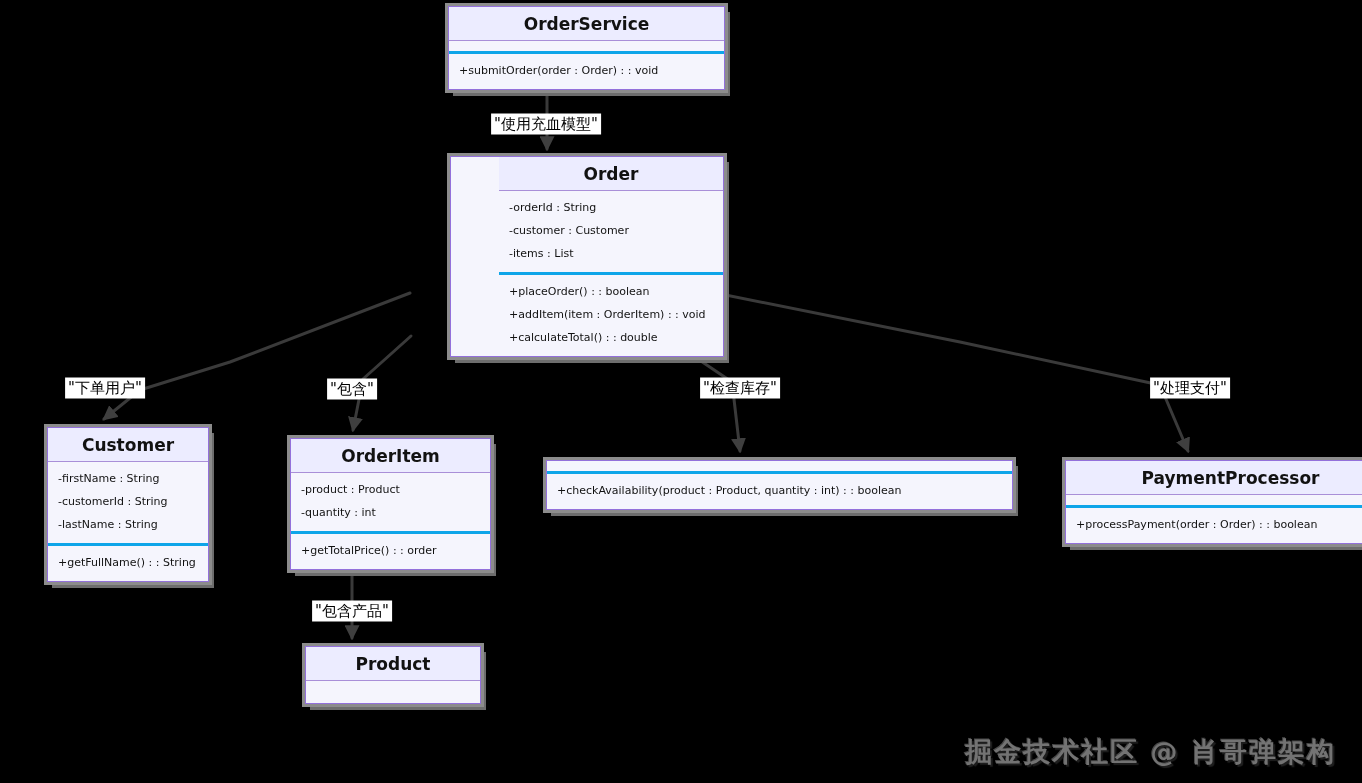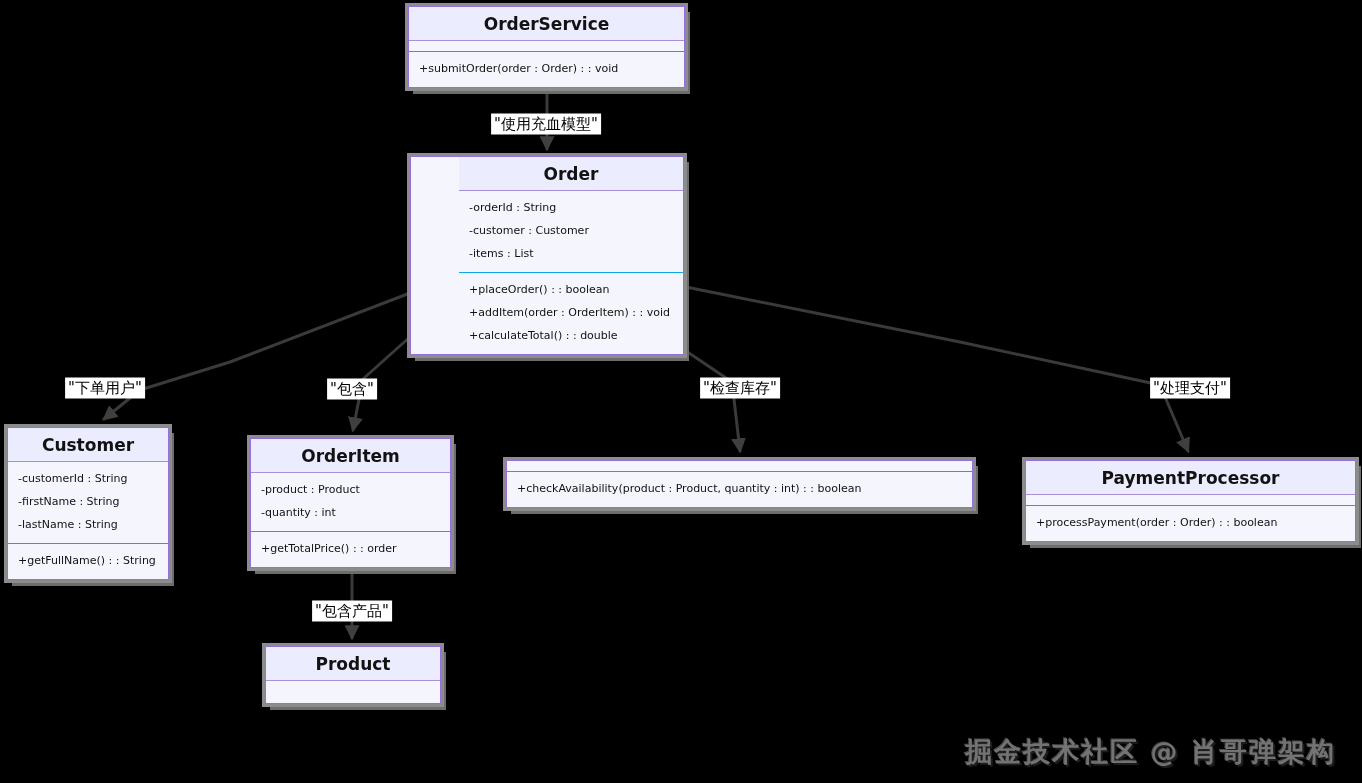--- a/index.html
+++ b/index.html
@@ -25,37 +25,38 @@
     stroke-linejoin: round;
     stroke-linecap: round;
   }
   .class-box {
     position: absolute;
     background: #f5f5fd;
     border: 1px solid #9370db;
     box-shadow: 0 0 0 3px #8c8c8c, 5px 6px 0 0 #6d6d6d;
     color: #121212;
     box-sizing: border-box;
+    margin-left: 40px;
   }
   .class-title {
     text-align: center;
     font-weight: bold;
     font-size: 17px;
     padding: 7px 4px 6px 4px;
     background: #ececff;
     border-bottom: 1px solid #a98fd8;
     white-space: nowrap;
     overflow: hidden;
   }
   .class-section {
     padding: 5px 0 7px 0;
     background: #f5f5fd;
   }
   .class-section.attributes {
-    border-bottom: 1px solid #0ea5e9;
+    border-bottom: 3px solid #0ea5e9;
   }
   .class-section.empty {
     height: 10px;
     padding: 0;
   }
   .member {
     font-size: 11px;
     line-height: 23px;
     padding: 0 10px;
     white-space: nowrap;
@@ -111,29 +112,29 @@
   </div>
       <div class="class-box" style="left: 410px; top: 156px; width: 274px; padding-left: 48px;">
     <div class="class-title">Order</div>
     <div class="class-section attributes">
           <div class="member">-orderId : String</div>
           <div class="member">-customer : Customer</div>
           <div class="member">-items : List</div>
         </div>
     <div class="class-section methods">
           <div class="member">+placeOrder() : : boolean</div>
-          <div class="member">+addItem(order : OrderItem) : : void</div>
+          <div class="member">+addItem(item : OrderItem) : : void</div>
           <div class="member">+calculateTotal() : : double</div>
         </div>
   </div>
       <div class="class-box" style="left: 7px; top: 427px; width: 162px;">
     <div class="class-title">Customer</div>
     <div class="class-section attributes">
+          <div class="member">-firstName : String</div>
           <div class="member">-customerId : String</div>
-          <div class="member">-firstName : String</div>
           <div class="member">-lastName : String</div>
         </div>
     <div class="class-section methods">
           <div class="member">+getFullName() : : String</div>
         </div>
   </div>
       <div class="class-box" style="left: 250px; top: 438px; width: 201px;">
     <div class="class-title">OrderItem</div>
     <div class="class-section attributes">
           <div class="member">-product : Product</div>

